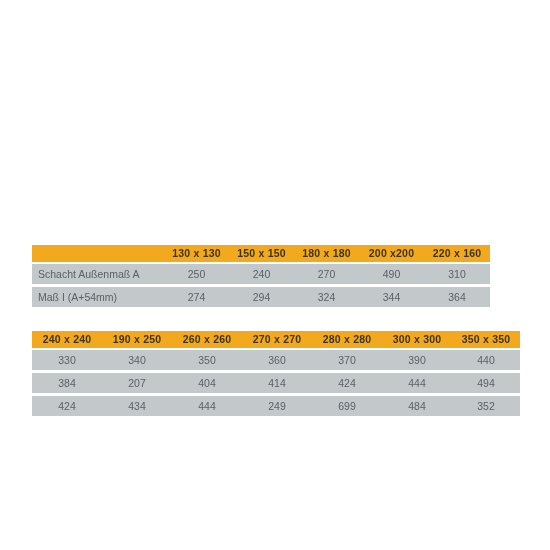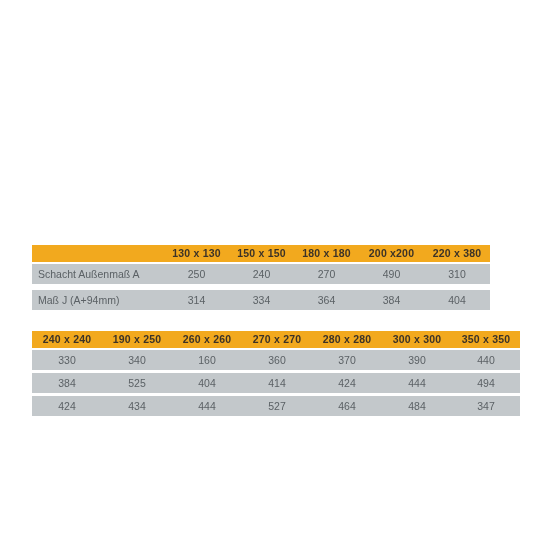--- a/index.html
+++ b/index.html
@@ -116,54 +116,54 @@
       <col style="width:65px">
       <col style="width:66px">
     </colgroup>
     <thead>
       <tr class="hdr-row">
         <th class="hdr-blank"></th>
         <th>130 x 130</th>
         <th>150 x 150</th>
         <th>180 x 180</th>
         <th>200 x200</th>
-        <th>220 x 380</th>
+        <th>220 x 160</th>
       </tr>
     </thead>
     <tbody>
       <tr class="gap-row">
         <td colspan="6"></td>
       </tr>
 
       <tr class="data-row">
         <td class="row-label">Schacht Außenmaß A</td>
         <td>250</td>
         <td>240</td>
         <td>270</td>
         <td>490</td>
         <td>310</td>
       </tr>
 
       <tr class="sep-row">
         <td colspan="6"></td>
       </tr>
 
+      <tr class="data-row">
+        <td class="row-label">Maß I (A+54mm)</td>
+        <td>274</td>
+        <td>294</td>
+        <td>324</td>
+        <td>344</td>
+        <td>364</td>
+      </tr>
 
       <tr class="sep-row">
         <td colspan="6"></td>
       </tr>
 
-      <tr class="data-row">
-        <td class="row-label">Maß J (A+94mm)</td>
-        <td>314</td>
-        <td>334</td>
-        <td>364</td>
-        <td>384</td>
-        <td>404</td>
-      </tr>
     </tbody>
   </table>
 
   <table class="spec-table" id="table-two">
     <colgroup>
       <col style="width:70px">
       <col style="width:70px">
       <col style="width:70px">
       <col style="width:70px">
       <col style="width:70px">
@@ -182,50 +182,50 @@
       </tr>
     </thead>
     <tbody>
       <tr class="gap-row">
         <td colspan="7"></td>
       </tr>
 
       <tr class="data-row">
         <td>330</td>
         <td>340</td>
-        <td>160</td>
+        <td>350</td>
         <td>360</td>
         <td>370</td>
         <td>390</td>
         <td>440</td>
       </tr>
 
       <tr class="sep-row">
         <td colspan="7"></td>
       </tr>
 
       <tr class="data-row">
         <td>384</td>
-        <td>525</td>
+        <td>207</td>
         <td>404</td>
         <td>414</td>
         <td>424</td>
         <td>444</td>
         <td>494</td>
       </tr>
 
       <tr class="sep-row">
         <td colspan="7"></td>
       </tr>
 
       <tr class="data-row">
         <td>424</td>
         <td>434</td>
         <td>444</td>
-        <td>527</td>
-        <td>464</td>
+        <td>249</td>
+        <td>699</td>
         <td>484</td>
-        <td>347</td>
+        <td>352</td>
       </tr>
     </tbody>
   </table>
 
 </div>
 
 </body></html>

